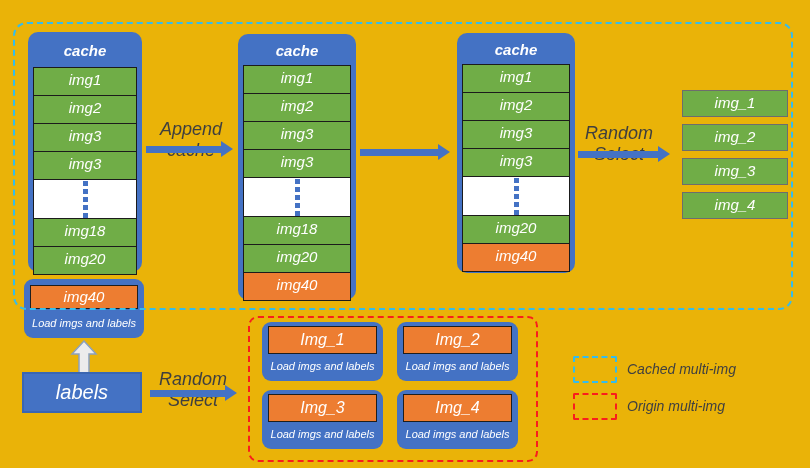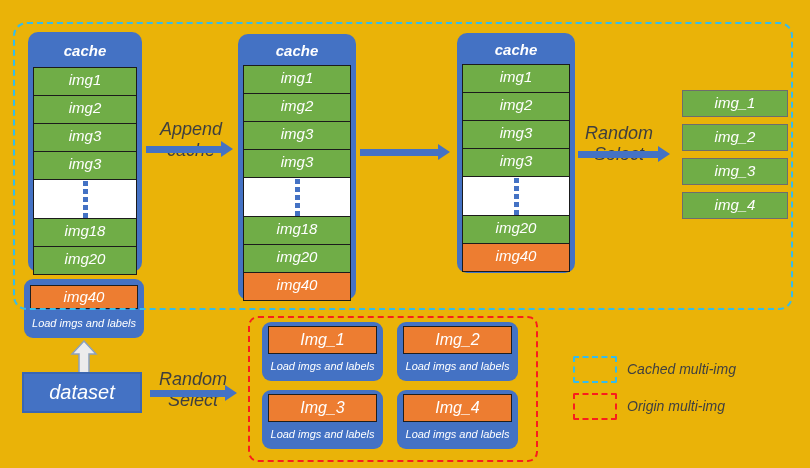--- a/index.html
+++ b/index.html
@@ -183,21 +183,21 @@
 
   <div class="loader" id="cached-loader">
     <div class="bar">img40</div>
     <div class="cap">Load imgs and labels</div>
   </div>
 
   <svg id="up-arrow" width="28" height="34" viewBox="0 0 28 34">
     <polygon points="14,1 2,14 9,14 9,33 19,33 19,14 26,14" fill="#ececec" stroke="#8ba0bd" stroke-width="1.5"></polygon>
   </svg>
 
-  <div id="dataset">dataset</div>
+  <div id="dataset">labels</div>
 
   <div class="arrow-label" style="left:138px; top:369px;">Random Select</div>
   <div class="harrow" style="left:150px; top:385px; width:87px;">
     <div class="shaft"></div>
       <div class="head"></div>
   </div>
 
   <div class="loader origin-loader" id="origin1">
     <div class="bar">Img_1</div>
     <div class="cap">Load imgs and labels</div>

